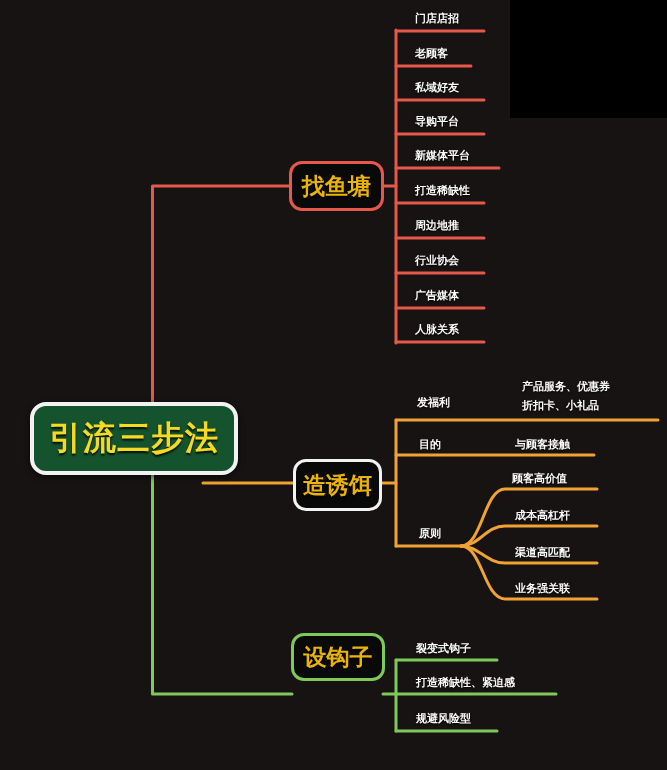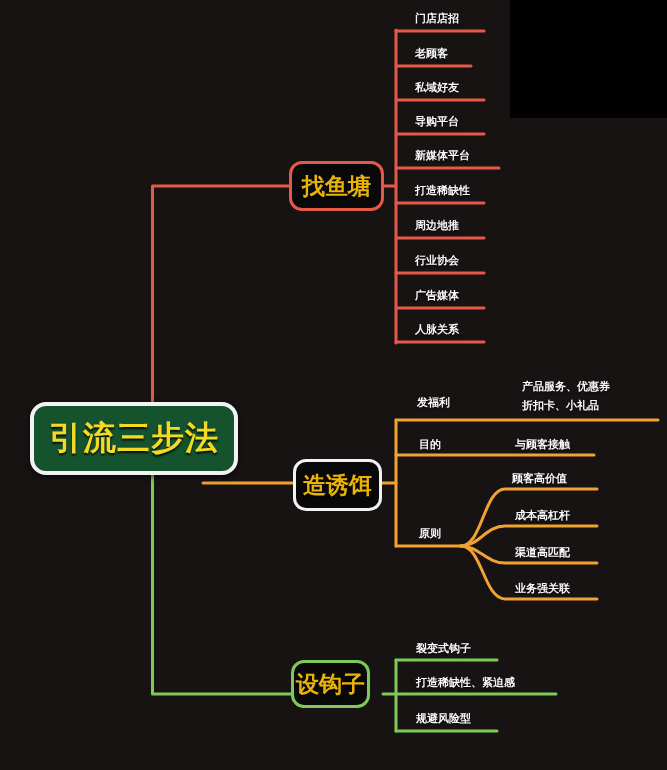--- a/index.html
+++ b/index.html
@@ -27,21 +27,21 @@
   }
   .node.root{
     left:30px;top:402px;width:208px;height:73px;
     border:4px solid #f2f2f2;border-radius:16px;
     color:#f4da25;font-size:33px;letter-spacing:1px;
     background:#14532d;
     box-shadow:0 2px 6px rgba(0,0,0,.6);
   }
   .node.fishpond{left:289px;top:161px;width:95px;height:50px;border:3.5px solid #e6594a;}
   .node.bait{left:293px;top:459px;width:89px;height:52px;border:3.5px solid #f2f2f2;}
-  .node.hook{left:291px;top:660px;width:79px;height:48px;border:3.5px solid #7fc95a;}
+  .node.hook{left:291px;top:633px;width:94px;height:48px;border:3.5px solid #7fc95a;}
 
   .leaf{
     position:absolute;white-space:nowrap;
     color:#fafafa;font-weight:bold;font-size:11px;line-height:20px;
     text-shadow:0 1px 2px rgba(0,0,0,.9);
     cursor:pointer;
   }
   .leaf.two-line{line-height:19px;}
 </style>
 </head>

